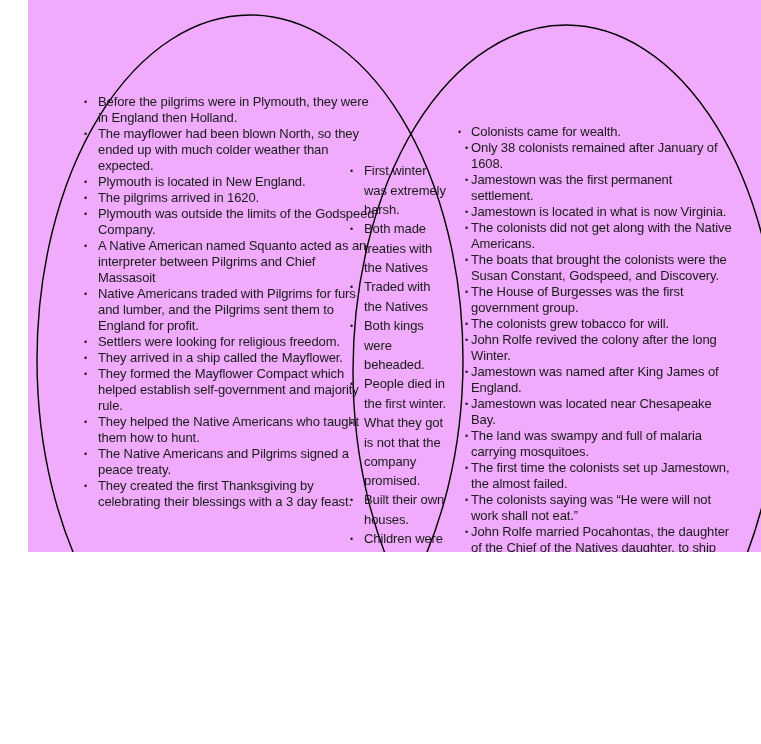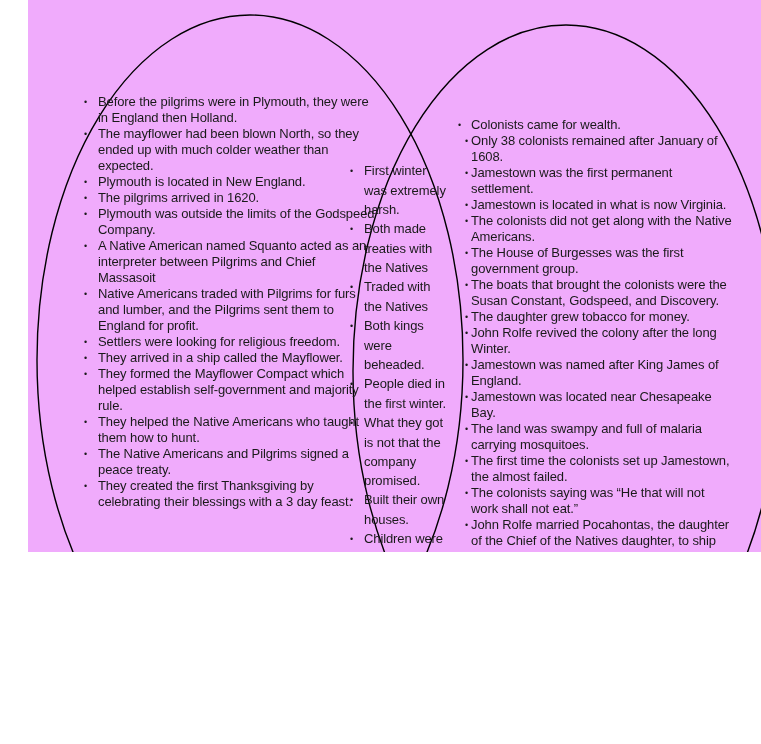--- a/index.html
+++ b/index.html
@@ -48,21 +48,21 @@
     line-height: 16px;
   }
   #middle-list {
     left: 322px;
     top: 161px;
     width: 98px;
     line-height: 19px;
   }
   #right-list {
     left: 430px;
-    top: 117px;
+    top: 124px;
     width: 276px;
     line-height: 16px;
   }
   
   #right-list .item {
     margin-left: 7px;
     padding-left: 6px;
     text-indent: -6px;
   }
   #right-list .item .bullet {
@@ -114,25 +114,25 @@
       <div class="item"><span class="bullet">•</span><span>Children were born in the New World.</span></div>
       <div class="item"><span class="bullet">•</span><span>Everyone had to work</span></div>
     </div>
 
   <div id="right-list" class="list">
       <div class="item"><span class="bullet">•</span><span>Colonists came for wealth.</span></div>
       <div class="item"><span class="bullet">•</span><span>Only 38 colonists remained after January of 1608.</span></div>
       <div class="item"><span class="bullet">•</span><span>Jamestown was the first permanent settlement.</span></div>
       <div class="item"><span class="bullet">•</span><span>Jamestown is located in what is now Virginia.</span></div>
       <div class="item"><span class="bullet">•</span><span>The colonists did not get along with the Native Americans.</span></div>
+      <div class="item"><span class="bullet">•</span><span>The boats that brought the colonists were the Susan Constant, Godspeed, and Discovery.</span></div>
       <div class="item"><span class="bullet">•</span><span>The House of Burgesses was the first government group.</span></div>
-      <div class="item"><span class="bullet">•</span><span>The boats that brought the colonists were the Susan Constant, Godspeed, and Discovery.</span></div>
-      <div class="item"><span class="bullet">•</span><span>The daughter grew tobacco for money.</span></div>
+      <div class="item"><span class="bullet">•</span><span>The colonists grew tobacco for will.</span></div>
       <div class="item"><span class="bullet">•</span><span>John Rolfe revived the colony after the long Winter.</span></div>
       <div class="item"><span class="bullet">•</span><span>Jamestown was named after King James of England.</span></div>
       <div class="item"><span class="bullet">•</span><span>Jamestown was located near Chesapeake Bay.</span></div>
       <div class="item"><span class="bullet">•</span><span>The land was swampy and full of malaria carrying mosquitoes.</span></div>
       <div class="item"><span class="bullet">•</span><span>The first time the colonists set up Jamestown, the almost failed.</span></div>
-      <div class="item"><span class="bullet">•</span><span>The colonists saying was “He that will not work shall not eat.”</span></div>
+      <div class="item"><span class="bullet">•</span><span>The colonists saying was “He were will not work shall not eat.”</span></div>
       <div class="item"><span class="bullet">•</span><span>John Rolfe married Pocahontas, the daughter of the Chief of the Natives daughter, to ship tensions between colonists and Natives.</span></div>
     </div>
 
 </div>
 
 </body></html>

